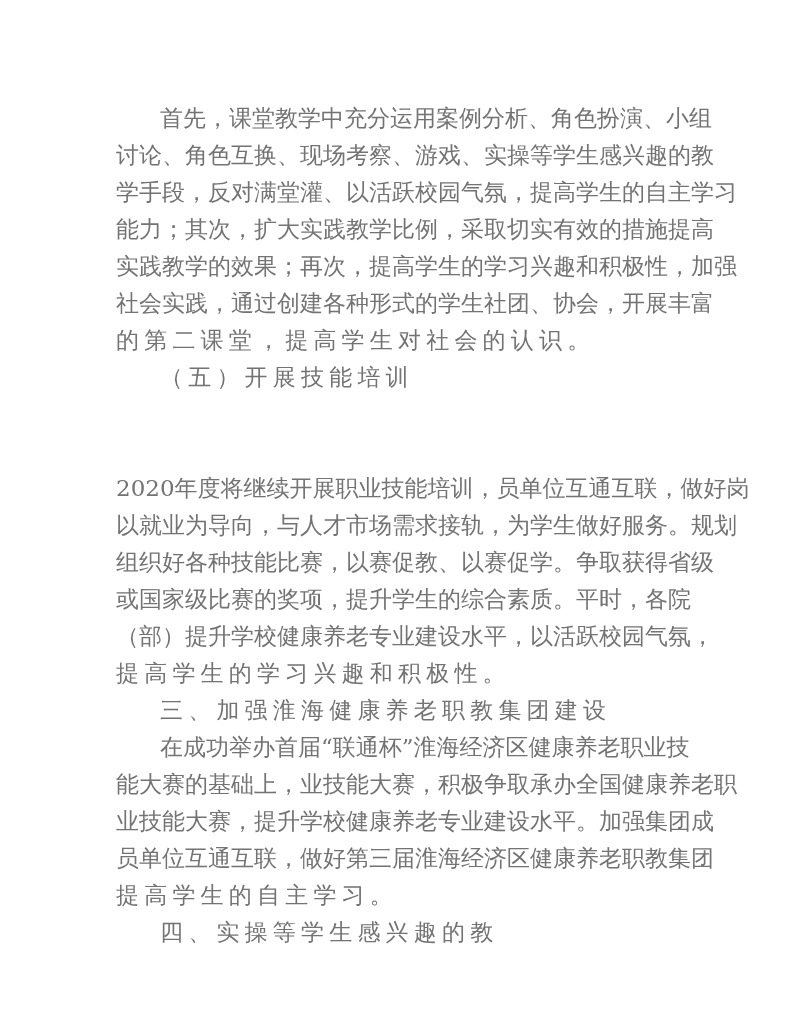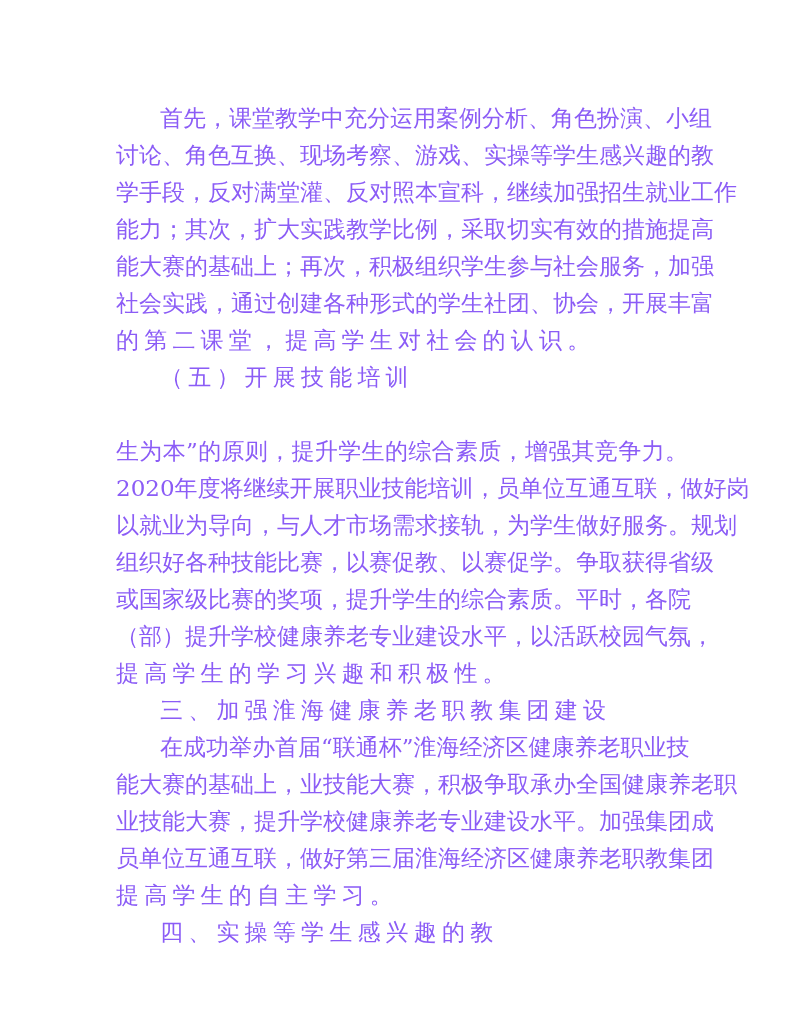--- a/index.html
+++ b/index.html
@@ -6,40 +6,39 @@
   body { width: 800px; height: 1035px; position: relative; overflow: hidden; }
   .page { position: absolute; left: 0; top: 0; width: 800px; height: 1035px; background: #fff; }
   .line {
     position: absolute;
     left: 116px;
     width: 572px;
     height: 36px;
     line-height: 36px;
     font-family: "DejaVu Serif", "Liberation Serif", serif;
     font-size: 23px;
-    color: #8b5cf6;
+    color: #737373;
     white-space: nowrap;
     letter-spacing: 5.2px;
   }
   .line.just { text-align-last: justify; text-align: justify; letter-spacing: 0; }
   .indent { left: 160px; width: 528px; }
 </style>
 </head>
 <body>
 
 <div class="page">
   <div class="line indent just" style="top:100px">首先，课堂教学中充分运用案例分析、角色扮演、小组</div>
   <div class="line just" style="top:137px">讨论、角色互换、现场考察、游戏、实操等学生感兴趣的教</div>
-  <div class="line just" style="top:174px">学手段，反对满堂灌、反对照本宣科，继续加强招生就业工作</div>
+  <div class="line just" style="top:174px">学手段，反对满堂灌、以活跃校园气氛，提高学生的自主学习</div>
   <div class="line just" style="top:211px">能力；其次，扩大实践教学比例，采取切实有效的措施提高</div>
-  <div class="line just" style="top:248px">能大赛的基础上；再次，积极组织学生参与社会服务，加强</div>
+  <div class="line just" style="top:248px">实践教学的效果；再次，提高学生的学习兴趣和积极性，加强</div>
   <div class="line just" style="top:285px">社会实践，通过创建各种形式的学生社团、协会，开展丰富</div>
   <div class="line" style="top:322px">的第二课堂，提高学生对社会的认识。</div>
   <div class="line indent" style="top:359px">（五）开展技能培训</div>
-  <div class="line just" style="top:433px">生为本”的原则，提升学生的综合素质，增强其竞争力。</div>
   <div class="line just" style="top:470px">2020年度将继续开展职业技能培训，员单位互通互联，做好岗</div>
   <div class="line just" style="top:507px">以就业为导向，与人才市场需求接轨，为学生做好服务。规划</div>
   <div class="line just" style="top:544px">组织好各种技能比赛，以赛促教、以赛促学。争取获得省级</div>
   <div class="line just" style="top:581px">或国家级比赛的奖项，提升学生的综合素质。平时，各院</div>
   <div class="line just" style="top:618px">（部）提升学校健康养老专业建设水平，以活跃校园气氛，</div>
   <div class="line" style="top:655px">提高学生的学习兴趣和积极性。</div>
   <div class="line indent" style="top:692px">三、加强淮海健康养老职教集团建设</div>
   <div class="line indent just" style="top:729px">在成功举办首届“联通杯”淮海经济区健康养老职业技</div>
   <div class="line just" style="top:766px">能大赛的基础上，业技能大赛，积极争取承办全国健康养老职</div>
   <div class="line just" style="top:803px">业技能大赛，提升学校健康养老专业建设水平。加强集团成</div>

